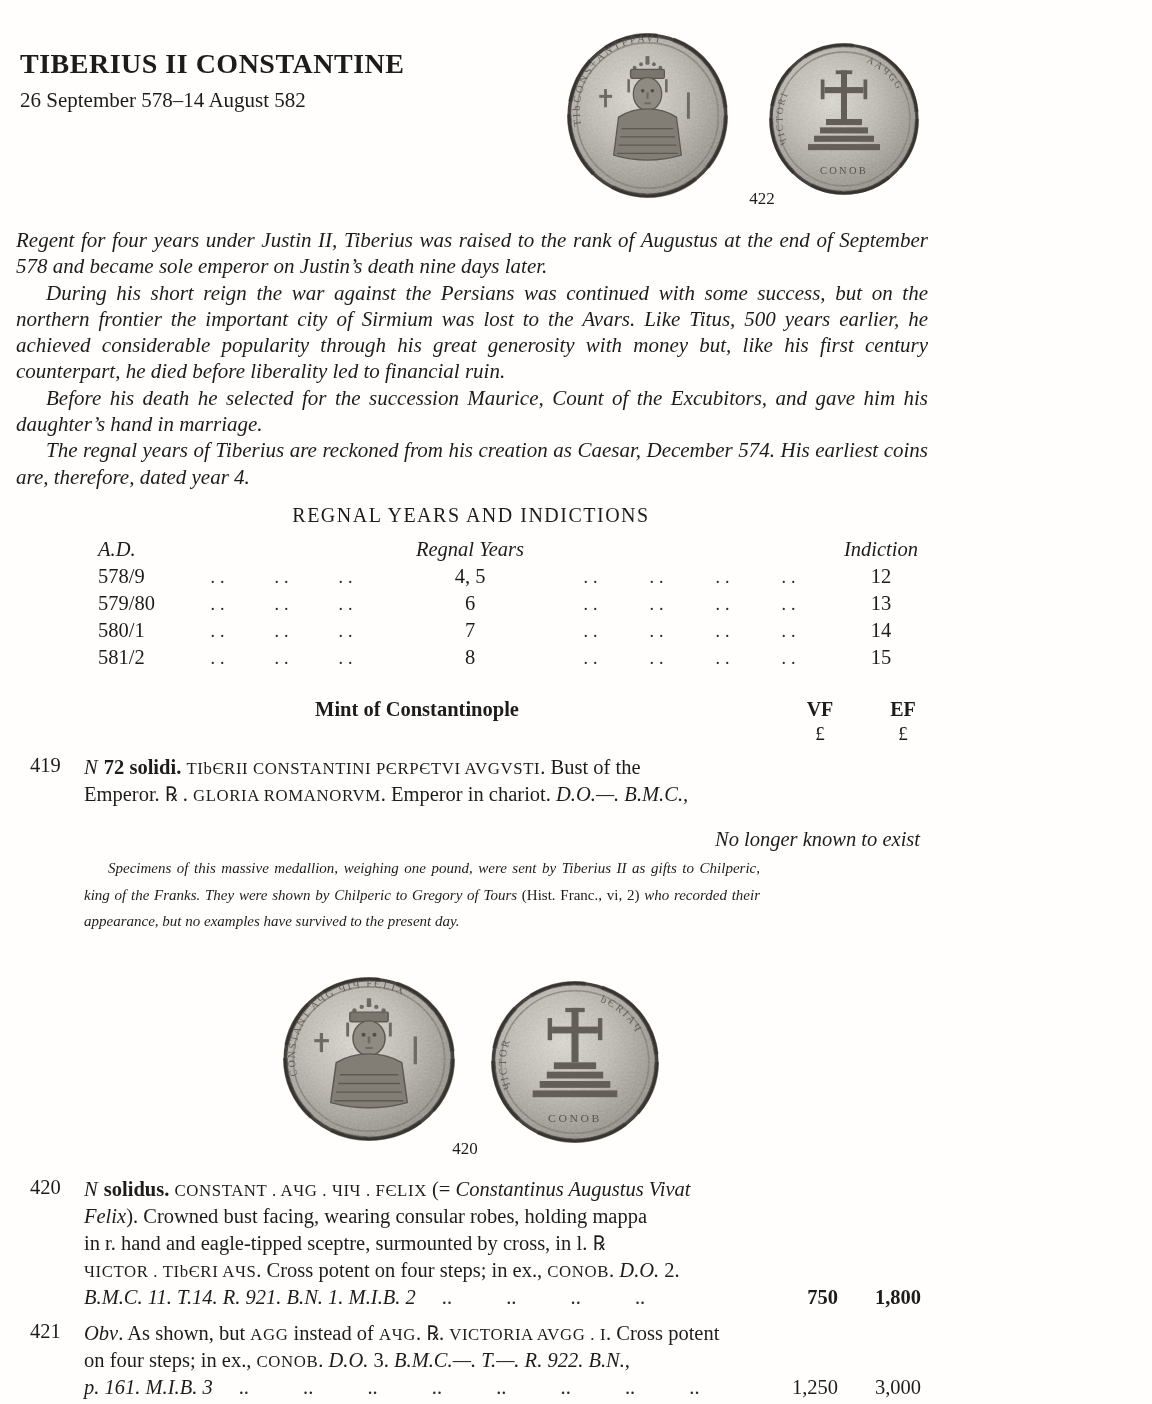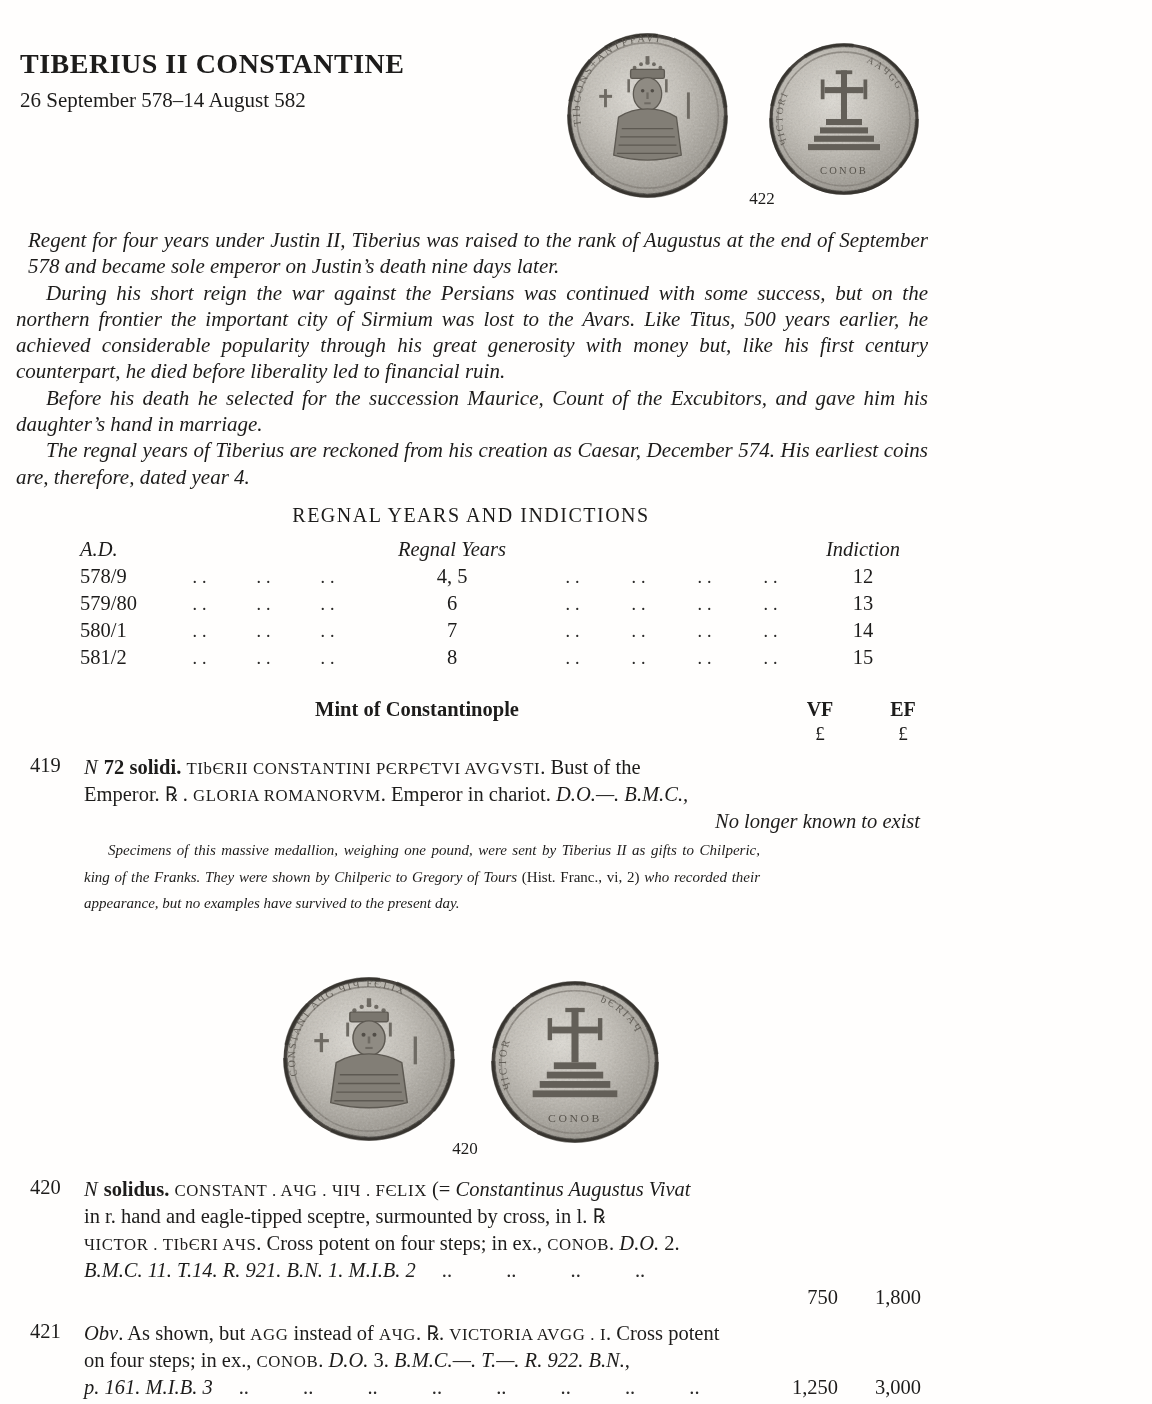--- a/index.html
+++ b/index.html
@@ -18,54 +18,54 @@
   #coinC{left:283px;top:977px;width:172px;height:164px;}
   #coinD{left:491px;top:981px;width:168px;height:162px;}
   .fig-label{position:absolute;font-size:17px;text-align:center;}
   #lbl422{left:712px;top:189px;width:100px;}
   #lbl420{left:410px;top:1139px;width:110px;}
 
   
   .intro{position:absolute;left:16px;top:227px;width:912px;font-style:italic;
          font-size:21px;line-height:26.3px;text-align:justify;}
   .intro p{margin:0;text-indent:30px;}
-  .intro p.first{text-indent:0;margin-left:12px;}
+  .intro p.first{text-indent:0;}
 
   
   .sec-heading{position:absolute;left:0;top:504px;width:942px;text-align:center;
                font-size:20px;letter-spacing:1.5px;}
   .rtable{position:absolute;left:80px;top:538px;width:840px;font-size:20.5px;}
   .trow{display:grid;grid-template-columns:90px 64px 64px 64px 180px 66px 66px 66px 66px 114px;
-        height:27px;align-items:baseline;}
+        height:27px;align-items:baseline;margin-left:18px;}
   .trow .hd{font-style:italic;}
   .c-ad{text-align:left;}
   .c-dots{text-align:center;letter-spacing:5px;color:#2c2b2a;font-size:18px;}
   .c-reg{text-align:center;}
   .c-ind{text-align:center;}
 
   
   .mint-heading{position:absolute;left:117px;top:698px;width:600px;text-align:center;
                 font-weight:bold;font-size:20.5px;}
   .grade{position:absolute;top:698px;width:60px;text-align:center;font-weight:bold;font-size:20px;}
   #vfLabel{left:790px;} #efLabel{left:873px;}
   .pound{position:absolute;top:723px;width:60px;text-align:center;font-size:19px;}
   #vfPound{left:790px;} #efPound{left:873px;}
 
   
   .entry{position:absolute;left:16px;width:920px;}
   #e419{top:754px;} #e420{top:1176px;} #e421{top:1320px;}
   .eno{position:absolute;left:14px;top:0;font-size:20.5px;}
   .ebody{margin-left:68px;width:700px;font-size:20.5px;line-height:27px;}
   .eline{height:27px;white-space:nowrap;}
-  .enote{margin-right:16px;text-align:right;font-style:italic;font-size:20.5px;line-height:27px;}
+  .enote{margin-right:16px;text-align:right;font-style:italic;font-size:20.5px;line-height:27px;margin-top:18px;}
   .ecomm{margin-left:68px;width:676px;font-style:italic;font-size:15px;line-height:26.5px;
          text-align:justify;text-indent:24px;margin-top:2px;}
   .price{position:absolute;width:80px;text-align:right;font-size:20.5px;line-height:27px;}
   .price.vf{right:98px;} .price.ef{right:15px;}
-  #e420 .price{top:108px;} #e421 .price{top:54px;}
+  #e420 .price{top:108px;font-weight:bold;} #e421 .price{top:54px;}
 
   
   .seg-r{}
   .seg-i{font-style:italic;}
   .seg-b{font-weight:bold;}
   .seg-m{font-style:italic;padding-right:1px;}
   .seg-lg{font-size:16.8px;letter-spacing:.6px;}
   .seg-rx{}
   .seg-d{word-spacing:49px;padding-left:26px;color:#2c2b2a;}
   .ecomm .seg-r{font-style:normal;}
@@ -283,20 +283,21 @@
         </g>
       <text x="50" y="87" text-anchor="middle" font-size="7" letter-spacing="1.5" fill="#57534c" font-family="Liberation Serif,serif">CONOB</text>
     </svg>
   </div>
   <div class="fig-label" id="lbl420">420</div>
 
   <div class="entry" id="e420">
     <div class="eno">420</div>
     <div class="ebody">
       <div class="eline"><span class="seg-m">N</span><span class="seg-b"> solidus. </span><span class="seg-lg">CONSTANT . AЧG . ЧIЧ . FЄLIX</span><span class="seg-r"> (= </span><span class="seg-i">Constantinus Augustus Vivat</span></div>
+      <div class="eline"><span class="seg-i">Felix</span><span class="seg-r">). Crowned bust facing, wearing consular robes, holding mappa</span></div>
       <div class="eline"><span class="seg-r">in r. hand and eagle-tipped sceptre, surmounted by cross, in l. </span><span class="seg-rx">℞</span></div>
       <div class="eline"><span class="seg-lg">ЧICTOR . TIbЄRI AЧS</span><span class="seg-r">. Cross potent on four steps; in ex., </span><span class="seg-lg">CONOB</span><span class="seg-r">. </span><span class="seg-i">D.O.</span><span class="seg-r"> 2.</span></div>
       <div class="eline"><span class="seg-i">B.M.C. 11. T.14. R. 921. B.N. 1. M.I.B. 2</span><span class="seg-d">.. .. .. ..</span></div>
     </div>
     <span class="price vf">750</span>
     <span class="price ef">1,800</span>
   </div>
 
   <div class="entry" id="e421">
     <div class="eno">421</div>

